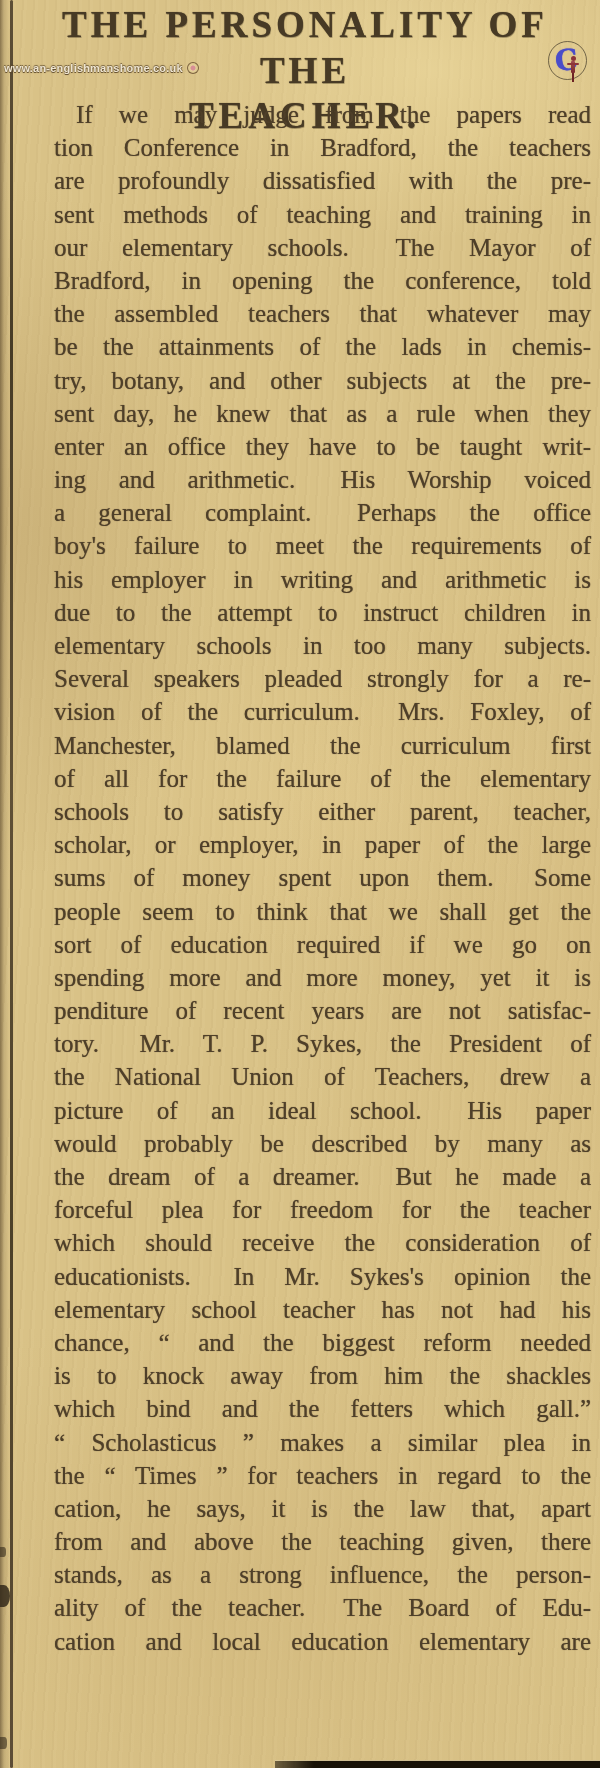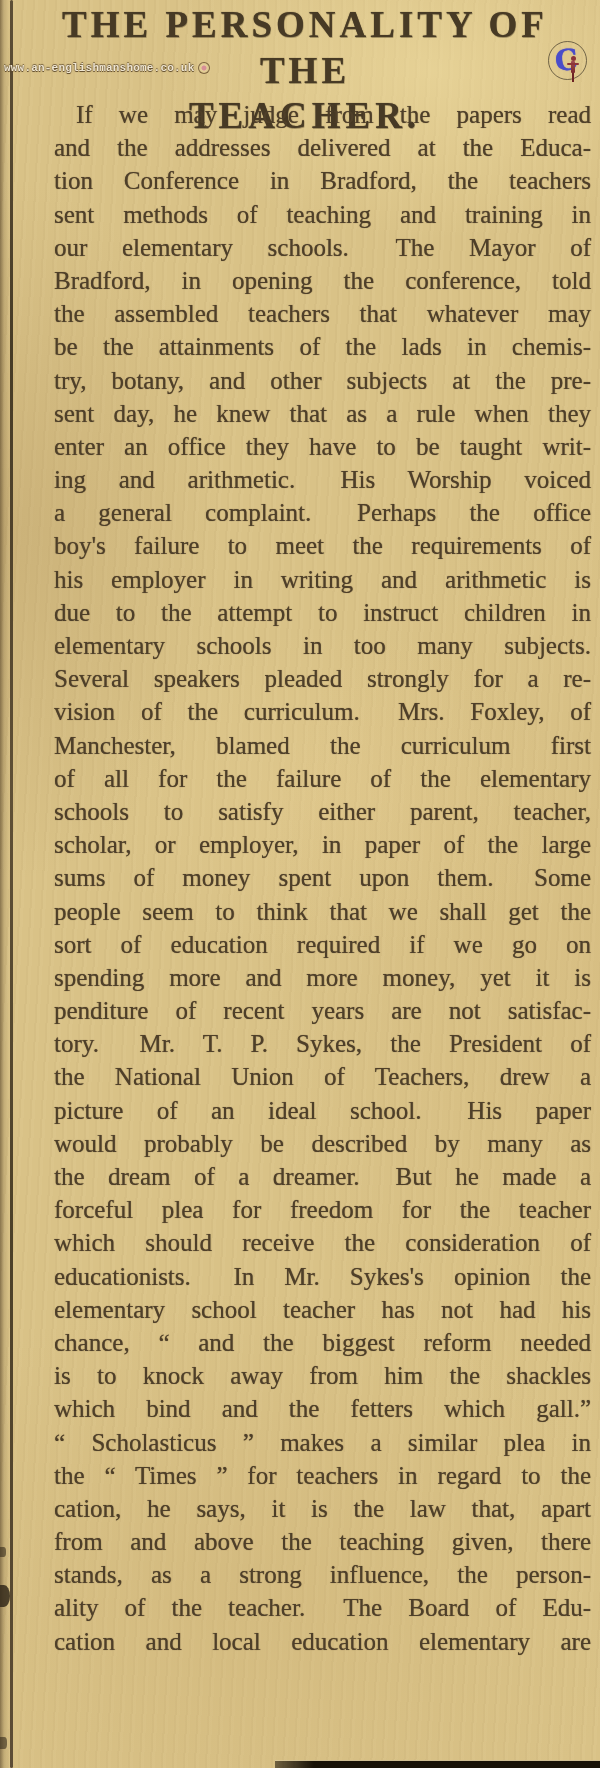--- a/index.html
+++ b/index.html
@@ -31,21 +31,21 @@
   .headline {
     position: absolute; top: 2px; left: 16px; right: 6px;
     text-align: center; color: #473a25; font-weight: bold;
     text-shadow: 0 0 1px rgba(70,56,35,.8), 0.5px 0.5px 0 rgba(70,56,35,.35);
   }
   .headline .l1 { font-size: 37px; letter-spacing: 4px; line-height: 46px; }
   .headline .l2 { font-size: 37px; letter-spacing: 5px; line-height: 44px; }
   .watermark {
     position: absolute; top: 62px; left: 4px; z-index: 3;
     display: flex; align-items: center; gap: 4px;
-    font-family: Liberation Mono, monospace; font-size: 11px; font-weight: bold;
+    font-family: Liberation Sans, sans-serif; font-size: 11px; font-weight: bold;
     color: #efe6d2; letter-spacing: .2px;
     text-shadow: 0 0 2px #5a4628, 0 1px 0 rgba(90,70,40,.85), 0 -1px 0 rgba(90,70,40,.6);
   }
   .wm-glyph {
     display: inline-block; width: 10px; height: 10px; border-radius: 50%;
     border: 1px solid rgba(100,75,45,.8);
     background: radial-gradient(circle, rgba(215,140,150,.95) 0 2px, rgba(235,215,165,.65) 3px, rgba(235,215,165,0) 5px);
   }
   .site-logo { position: absolute; top: 41px; right: 12px; width: 42px; height: 52px; z-index: 3; }
   .logo-ring {
@@ -106,22 +106,22 @@
     <div class="logo-figure">
       <div class="head"></div>
       <div class="arms"></div>
       <div class="torso"></div>
       <div class="legs"></div>
     </div>
   </div>
 
   <div class="article-body">
       <div class="line indent">If we may judge from the papers read</div>
-      <div class="line">and the addresses delivered at the Educa-</div>
       <div class="line">tion Conference in Bradford, the teachers</div>
+      <div class="line">are profoundly dissatisfied with the pre-</div>
       <div class="line">sent methods of teaching and training in</div>
       <div class="line">our elementary schools.  The Mayor of</div>
       <div class="line">Bradford, in opening the conference, told</div>
       <div class="line">the assembled teachers that whatever may</div>
       <div class="line">be the attainments of the lads in chemis-</div>
       <div class="line">try, botany, and other subjects at the pre-</div>
       <div class="line">sent day, he knew that as a rule when they</div>
       <div class="line">enter an office they have to be taught writ-</div>
       <div class="line">ing and arithmetic.  His Worship voiced</div>
       <div class="line">a general complaint.  Perhaps the office</div>

